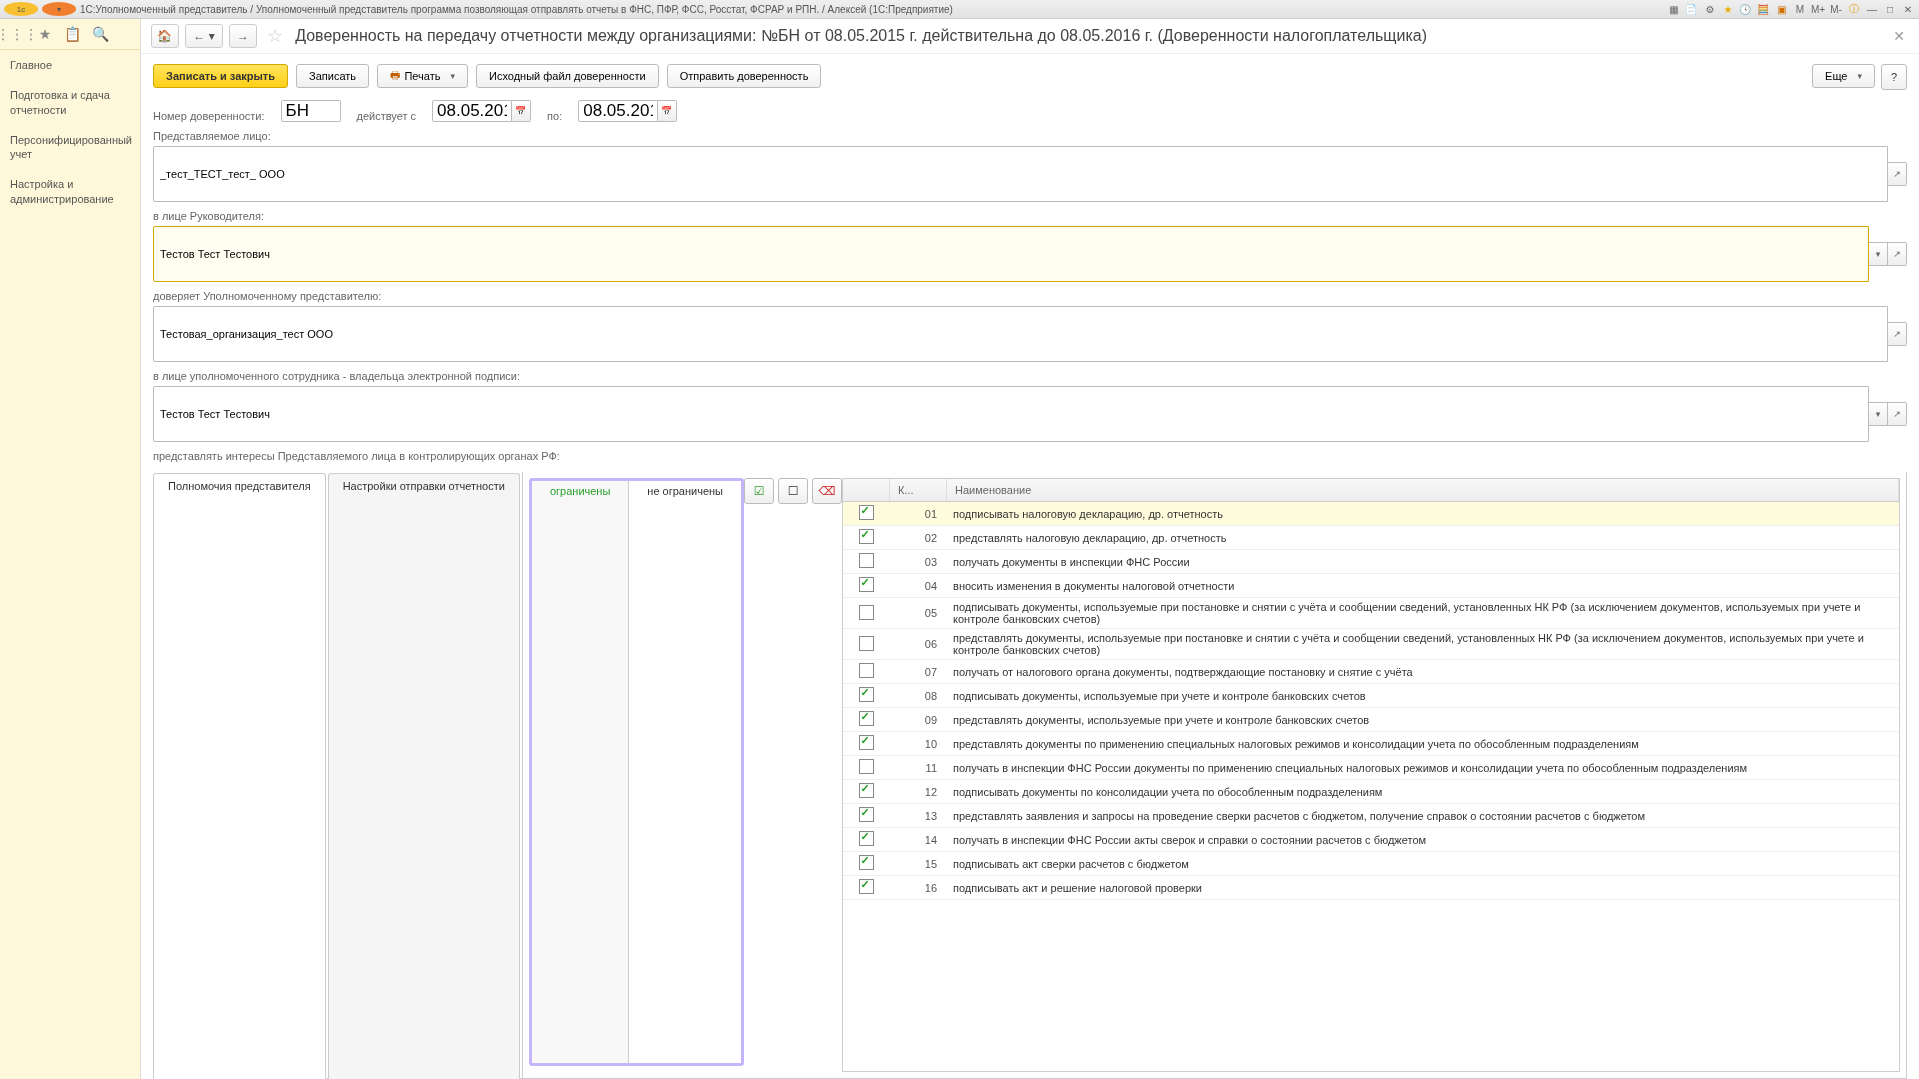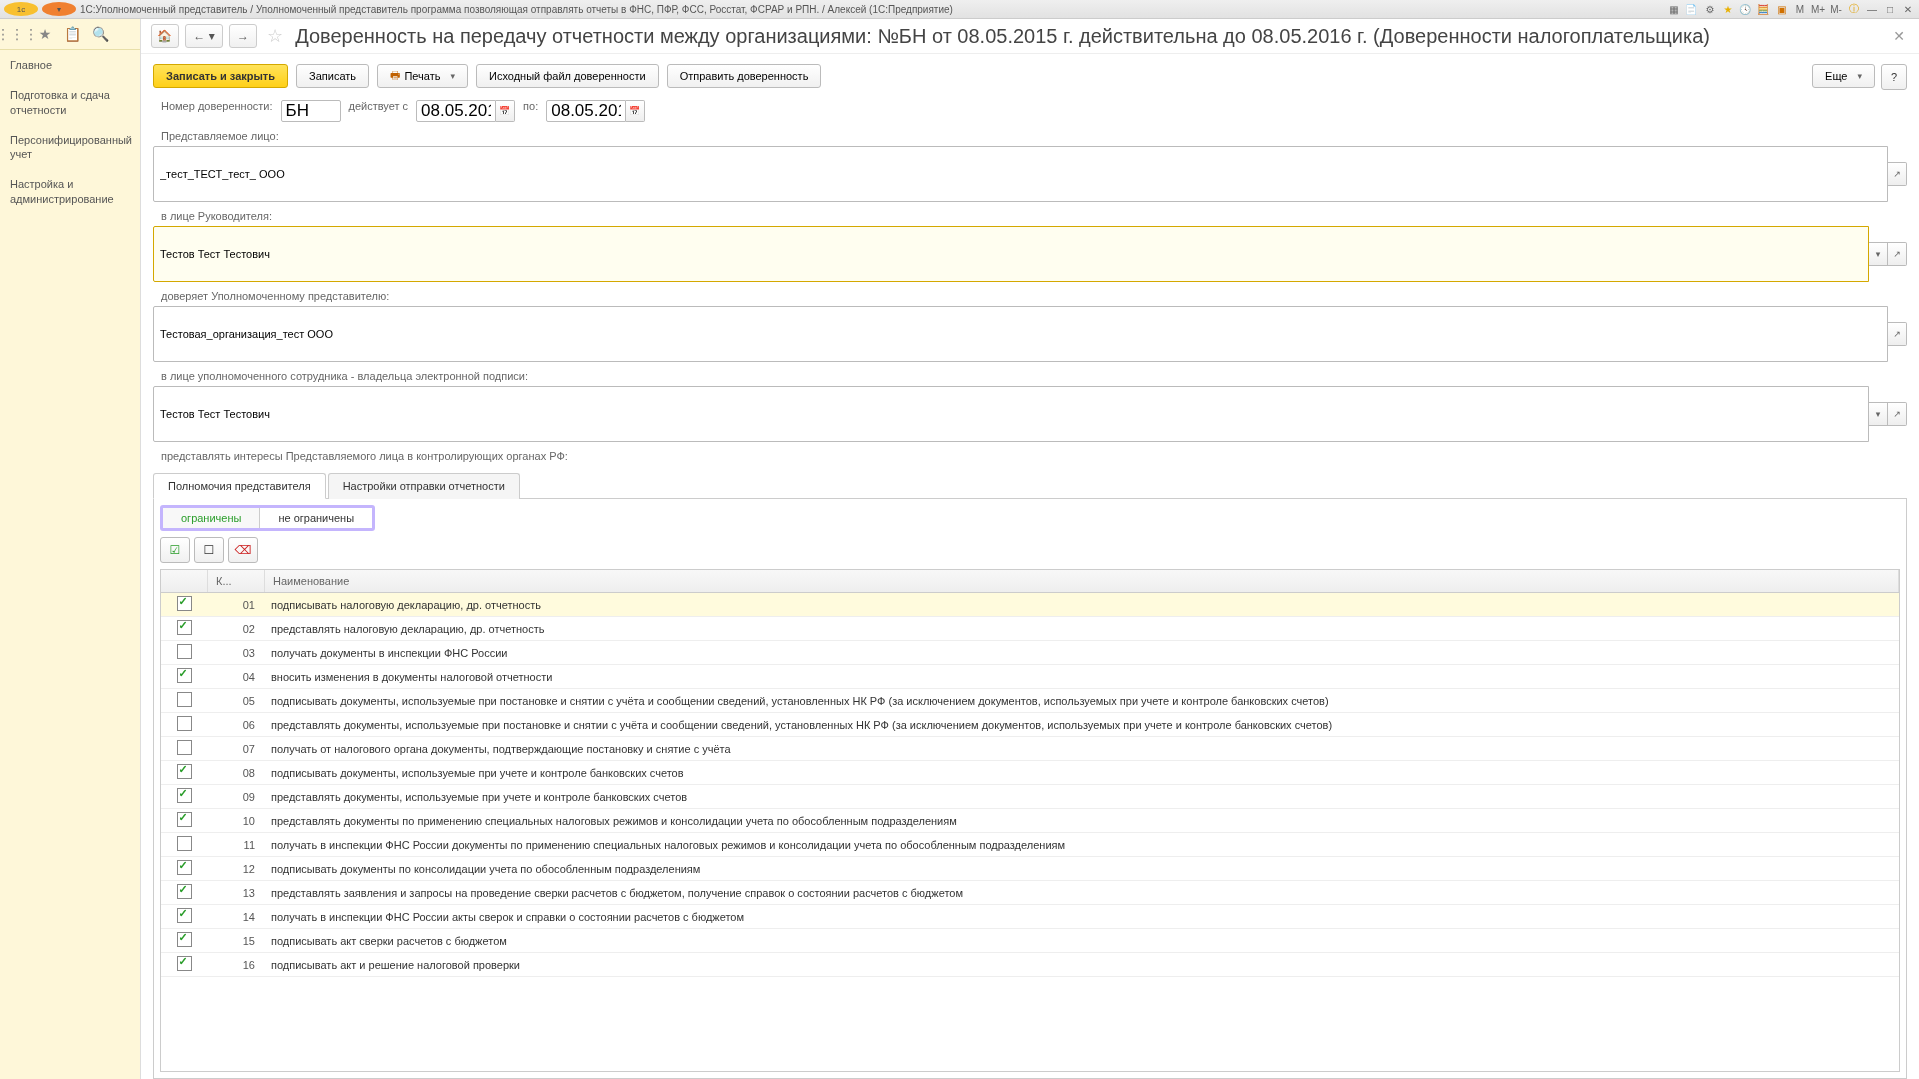--- a/index.html
+++ b/index.html
@@ -11,29 +11,29 @@
 .main{display:flex;flex:1;overflow:hidden}
 .sidebar{width:140px;background:#fef7d9;border-right:1px solid #ddd;display:flex;flex-direction:column}
 .sidebar-tools{height:30px;display:flex;align-items:center;gap:10px;padding:0 8px;border-bottom:1px solid #e8dfa8}
 .sidebar-tools .t{width:18px;height:18px;display:flex;align-items:center;justify-content:center;color:#888;cursor:pointer;font-size:14px}
 .sidebar-item{padding:8px 10px;color:#555;cursor:pointer;line-height:1.3}
 .content{flex:1;background:#fff;display:flex;flex-direction:column;overflow:hidden}
 .navrow{height:34px;display:flex;align-items:center;padding:0 10px;gap:6px;border-bottom:1px solid #eee}
 .navbtn{width:26px;height:22px;border:1px solid #ccc;border-radius:3px;background:linear-gradient(#fff,#f0f0f0);display:flex;align-items:center;justify-content:center;cursor:pointer;font-size:12px;color:#555}
 .navbtn.wide{width:36px}
 .star{font-size:18px;color:#ccc;margin:0 4px;cursor:pointer}
-.pagetitle{font-size:20px;color:#444;margin-left:2px;white-space:nowrap;overflow:hidden;text-overflow:ellipsis;flex:1}
+.pagetitle{font-size:16px;color:#444;margin-left:2px;white-space:nowrap;overflow:hidden;text-overflow:ellipsis;flex:1}
 .closetab{font-size:14px;color:#999;cursor:pointer;padding:0 4px}
 .toolbar{padding:10px 12px 6px;display:flex;gap:8px;align-items:flex-start}
 .btn{height:24px;padding:0 12px;border:1px solid #bbb;border-radius:3px;background:linear-gradient(#fff,#f0f0f0);cursor:pointer;display:inline-flex;align-items:center;gap:4px;font-size:11px}
 .btn.primary{background:linear-gradient(#ffe35a,#ffd018);border-color:#d4a800;font-weight:bold;color:#333}
 .btn.split::after{content:"▾";margin-left:6px;font-size:9px;color:#666}
 .toolbar-right{margin-left:auto;display:flex;gap:6px}
 .helpbtn{width:24px;height:24px;border:1px solid #bbb;border-radius:3px;background:linear-gradient(#fff,#f0f0f0);display:flex;align-items:center;justify-content:center;cursor:pointer}
-.formrow{padding:4px 20px;display:flex;align-items:flex-start;gap:8px;font-size:11px;color:#666}
+.formrow{padding:4px 12px;display:flex;align-items:flex-end;gap:16px;font-size:11px;color:#666}
 .formrow label{color:#666}
 .input{height:20px;border:1px solid #bbb;border-radius:2px;padding:0 4px;font-size:17px;background:#fff}
 .datewrap{display:inline-flex;align-items:center}
 .datewrap .cal{width:18px;height:20px;border:1px solid #bbb;border-left:none;border-radius:0 2px 2px 0;background:linear-gradient(#fff,#eee);display:flex;align-items:center;justify-content:center;font-size:9px;color:#666;cursor:pointer}
 .datewrap input{border-radius:2px 0 0 2px}
 .reffield{display:flex;align-items:center;margin:0 12px 4px}
 .reffield input{flex:1;height:20px;border:1px solid #bbb;border-radius:2px 0 0 2px;padding:17px 6px;font-size:11px}
 .reffield.active input{border-color:#d4a800;background:#fffef0}
 .reffield .rfbtn{width:18px;height:22px;border:1px solid #bbb;border-left:none;background:linear-gradient(#fff,#eee);display:flex;align-items:center;justify-content:center;font-size:9px;color:#666;cursor:pointer}
 .reffield .rfbtn:last-child{border-radius:0 2px 2px 0}
@@ -55,21 +55,21 @@
 .th.c2{width:40px}
 .th.c3{flex:1}
 .trow{display:flex;border-bottom:1px solid #eee;align-items:center;min-height:22px}
 .trow.sel{background:#fffbdd}
 .td{padding:3px 8px;font-size:11px}
 .td.c1{width:30px;text-align:center}
 .td.c2{width:40px;text-align:right;color:#555}
 .td.c3{flex:1;color:#333}
 .chk{width:13px;height:13px;border:1px solid #888;display:inline-block;background:#fff;position:relative;cursor:pointer}
 .chk.on::after{content:"✓";position:absolute;top:-2px;left:1px;font-size:11px;color:#2a9d2a;font-weight:bold}
-.flexcol{display:flex;flex-direction:column;flex:1;overflow:hidden}
+.flexcol{display:flex;flex-direction:row;flex:1;overflow:hidden}
 .printer{color:#c06000;font-size:11px}
 </style>
 </head>
 <body>
 
 <div class="window">
   <div class="titlebar">
     <span class="appicon">1c</span>
     <span class="appicon" style="background:#f08030">▾</span>
     <span>1С:Уполномоченный представитель / Уполномоченный представитель программа позволяющая отправлять отчеты в ФНС, ПФР, ФСС, Росстат, ФСРАР и РПН. / Алексей  (1С:Предприятие)</span>

